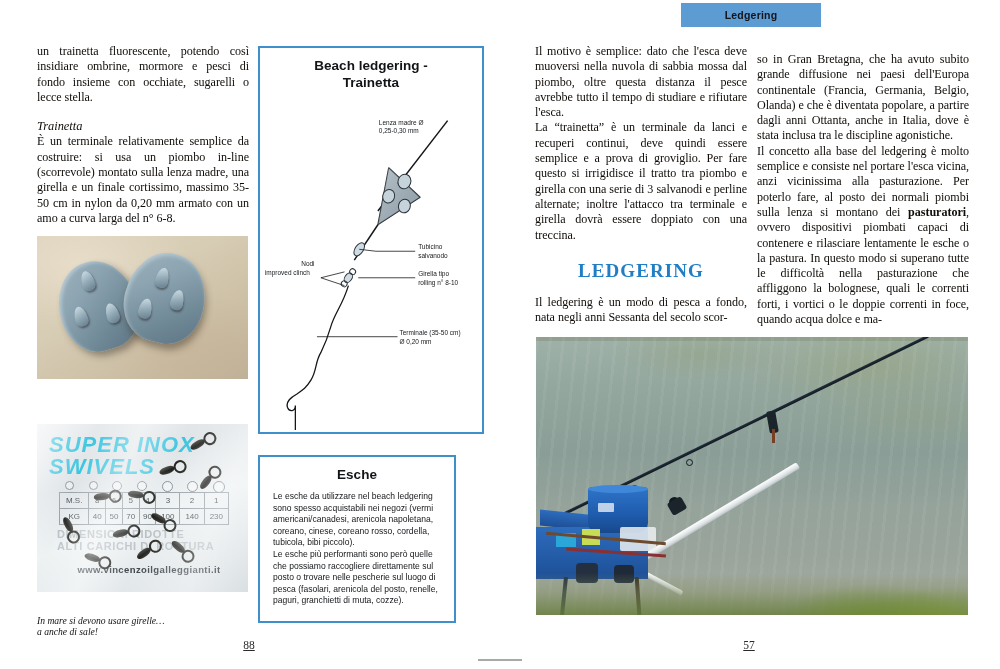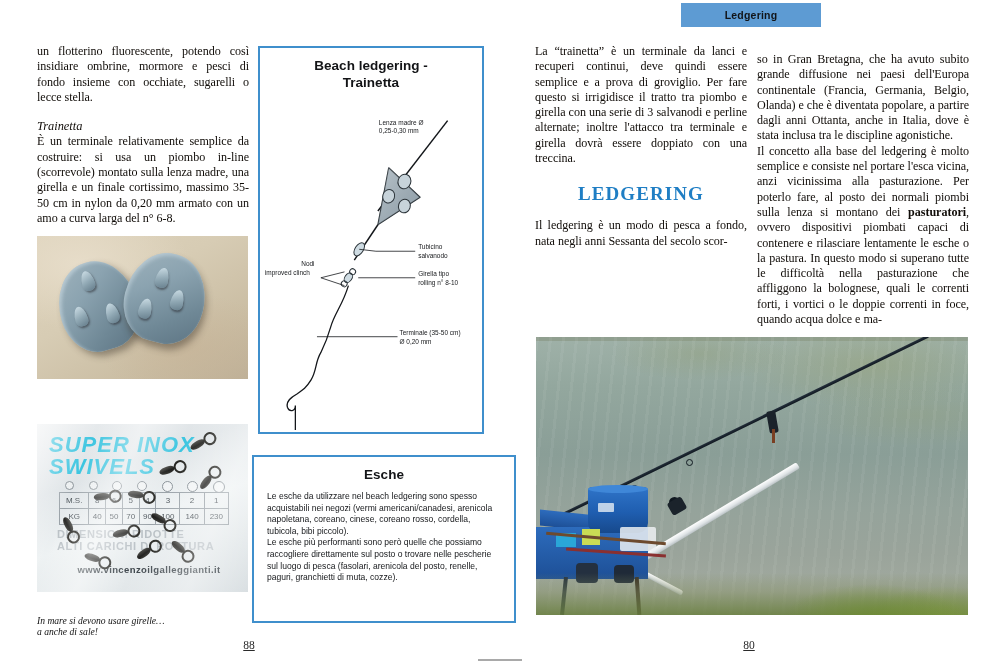--- a/index.html
+++ b/index.html
@@ -138,21 +138,21 @@
   .box-title{
     font-family:"Liberation Sans", sans-serif;
     font-weight:700;font-size:13.5px;line-height:17px;text-align:center;
     color:#131417;margin:9px 10px 0 10px;
   }
   #diagram-svg{position:absolute;left:0;top:52px;width:100%;height:330px;}
   .dg-label{font-family:"Liberation Sans", sans-serif;font-size:6.6px;fill:#16181b;}
 
   
   #box-esche{
-    position:absolute;left:252px;top:455px;width:264px;height:168px;
+    position:absolute;left:258px;top:455px;width:198px;height:168px;
     border:2.5px solid #3f8fcc;background:#fff;box-sizing:border-box;
     padding:8px 13px 0 13px;
   }
   #box-esche .box-title{margin:1px 0 8px 0;font-size:13.5px;}
   .esche-body{
     font-family:"Liberation Sans", sans-serif;
     font-size:8.55px;line-height:11.6px;color:#15171a;text-align:left;
   }
 
   
@@ -207,21 +207,21 @@
 </head>
 <body>
 
 <div class="spread">
 
   <div class="runhead" id="runhead-right">
     <span>Ledgering</span>
   </div>
 
   <div class="col" id="col1">
-    <p class="body-text">un flotterino fluorescente, potendo così insidiare ombrine, mormore e pesci di fondo insieme con occhiate, sugarelli o lecce stella.</p>
+    <p class="body-text">un trainetta fluorescente, potendo così insidiare ombrine, mormore e pesci di fondo insieme con occhiate, sugarelli o lecce stella.</p>
     <p class="subhead">Trainetta</p>
     <p class="body-text">È un terminale relativamente semplice da costruire: si usa un piombo in-line (scorrevole) montato sulla lenza madre, una girella e un finale cortissimo, massimo 35-50 cm in nylon da 0,20 mm armato con un amo a curva larga del n° 6-8.</p>
   </div>
 
   <figure id="photo-leads">
     <div class="lead" id="lead-a">
       <span class="spike" style="left:30px;top:8px;"></span>
       <span class="spike" style="left:13px;top:40px;"></span>
       <span class="spike" style="left:44px;top:46px;"></span>
     </div>
@@ -393,20 +393,21 @@
     </svg>
   </section>
 
   <section id="box-esche">
     <div class="box-title">Esche</div>
     <div class="esche-body" style="white-space:pre-line;">Le esche da utilizzare nel beach ledgering sono spesso acquistabili nei negozi (vermi americani/canadesi, arenicola napoletana, coreano, cinese, coreano rosso, cordella, tubicola, bibi piccolo).
 Le esche più performanti sono però quelle che possiamo raccogliere direttamente sul posto o trovare nelle pescherie sul luogo di pesca (fasolari, arenicola del posto, renelle, paguri, granchietti di muta, cozze).</div>
   </section>
 
   <div class="col" id="col3">
+    <p class="body-text">Il motivo è semplice: dato che l'esca deve muoversi nella nuvola di sabbia mossa dal piombo, oltre questa distanza il pesce avrebbe tutto il tempo di studiare e rifiutare l'esca.</p>
     <p class="body-text">La “trainetta” è un terminale da lanci e recuperi continui, deve quindi essere semplice e a prova di groviglio. Per fare questo si irrigidisce il tratto tra piombo e girella con una serie di 3 salvanodi e perline alternate; inoltre l'attacco tra terminale e girella dovrà essere doppiato con una treccina.</p>
     <h2 class="section-title">LEDGERING</h2>
     <p class="body-text">Il ledgering è un modo di pesca a fondo, nata negli anni Sessanta del secolo scor-</p>
   </div>
 
   <div class="col" id="col4">
     <p class="body-text">so in Gran Bretagna, che ha avuto subito grande diffusione nei paesi dell'Europa continentale (Francia, Germania, Belgio, Olanda) e che è diventata popolare, a partire dagli anni Ottanta, anche in Italia, dove è stata inclusa tra le discipline agonistiche.</p>
     <p class="body-text"><span>Il concetto alla base del ledgering è molto semplice e consiste nel portare l'esca vicina, anzi vicinissima alla pasturazione. Per poterlo fare, al posto dei normali piombi sulla lenza si montano dei </span><b class="inline">pasturatori</b><span>, ovvero dispositivi piombati capaci di contenere e rilasciare lentamente le esche o la pastura. In questo modo si superano tutte le difficoltà nella pasturazione che affliggono la bolognese, quali le correnti forti, i vortici o le doppie correnti in foce, quando acqua dolce e ma-</span></p>
   </div>
 
@@ -443,16 +444,16 @@
     <div style="position:absolute;left:40px;top:226px;width:22px;height:20px;background:#243040;border-radius:4px;"></div>
     <div style="position:absolute;left:78px;top:228px;width:20px;height:18px;background:#1f2a38;border-radius:4px;"></div>
 
     <div style="position:absolute;left:26px;top:240px;width:4px;height:38px;background:#25313d;transform:rotate(6deg);"></div>
     <div style="position:absolute;left:100px;top:240px;width:4px;height:38px;background:#3a3226;transform:rotate(-4deg);"></div>
 
     <div class="grass"></div>
   </figure>
 
   <div class="folio" id="folio-left">88</div>
-  <div class="folio" id="folio-right">80</div>
+  <div class="folio" id="folio-right">57</div>
   <div id="gutter-mark"></div>
 
 </div>
 
 </body></html>

